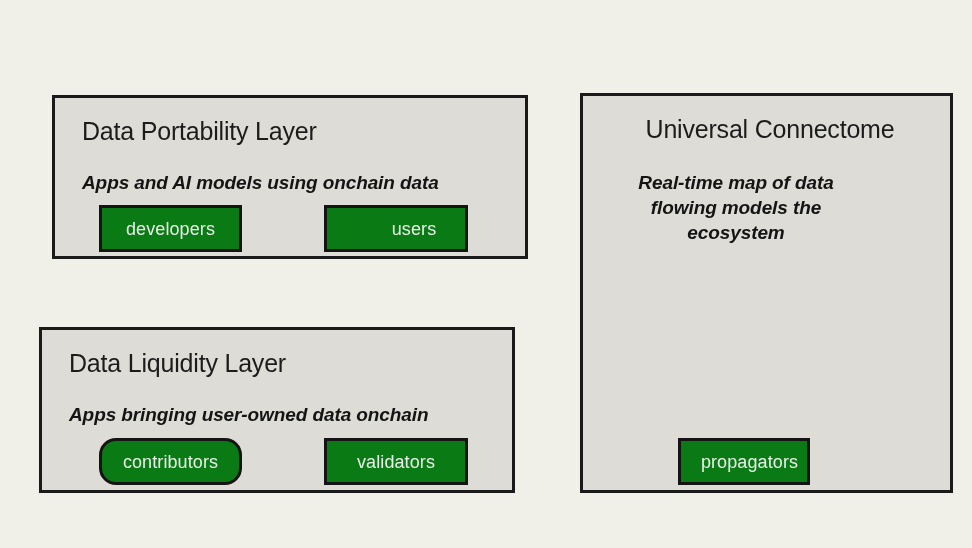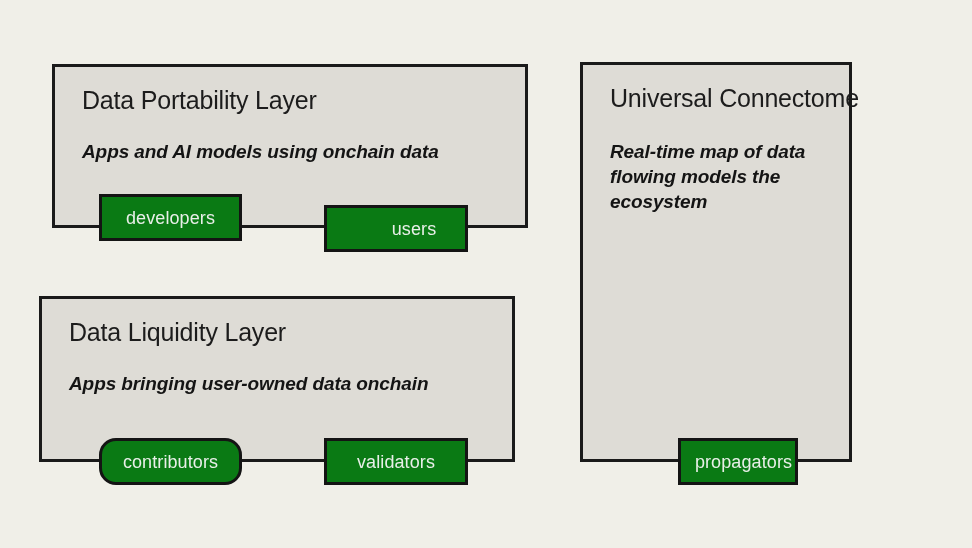--- a/index.html
+++ b/index.html
@@ -19,20 +19,21 @@
     width: 972px;
     height: 548px;
   }
 
   
   .panel {
     position: absolute;
     background: #dedcd6;
     border: 3px solid #1a1a1a;
     box-sizing: border-box;
+    margin-top: 31px;
   }
   .panel-inner {
     position: absolute;
     left: 27px;
     right: 20px;
     top: 18px;
   }
   .panel-title {
     font-size: 25px;
     font-weight: 400;
@@ -56,21 +57,21 @@
   }
 
   
   #panel-portability {
     left: 52px;  top: 64px;  width: 476px; height: 164px;
   }
   #panel-liquidity {
     left: 39px;  top: 296px; width: 476px; height: 166px;
   }
   #panel-connectome {
-    left: 580px; top: 62px;  width: 272px; height: 400px;
+    left: 580px; top: 62px;  width: 373px; height: 400px; text-align: center;
   }
 
   
   .chip {
     position: absolute;
     background: #0a7a14;
     border: 3px solid #141414;
     box-sizing: border-box;
     color: #e9efe9;
     font-size: 18px;
@@ -81,25 +82,25 @@
     justify-content: center;
     height: 47px;
     z-index: 5;
   }
   .chip-label {
     pointer-events: none;
     line-height: 1;
   }
 
   
-  #chip-developers   { left: 99px;  top: 194px; width: 143px; }
+  #chip-developers   { left: 99px;  top: 205px; width: 143px; }
   #chip-users        { left: 324px; top: 205px; width: 144px; padding-left: 36px; }
   #chip-contributors { left: 99px;  top: 438px; width: 143px; border-radius: 17px; }
   #chip-validators   { left: 324px; top: 438px; width: 144px; }
-  #chip-propagators  { left: 678px; top: 438px; width: 120px; padding-left: 11px; }
+  #chip-propagators  { left: 678px; top: 438px; width: 132px; padding-left: 11px; }
 </style>
 </head>
 <body>
 
 <div id="diagram">
 
   <div class="panel" id="panel-portability">
     <div class="panel-inner">
       <div class="panel-title">Data Portability Layer</div>
       <div class="panel-desc">Apps and AI models using onchain data</div>

